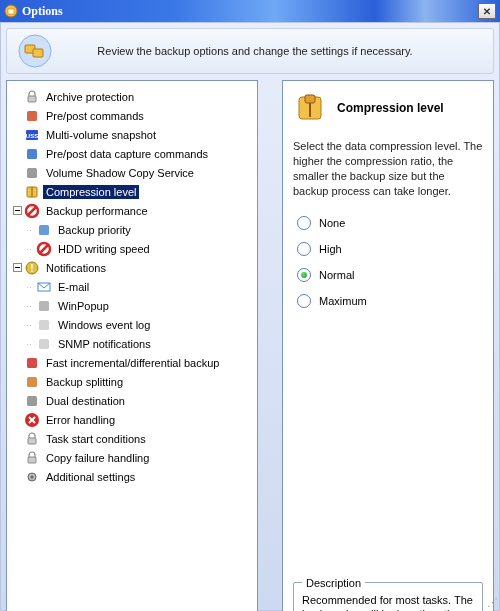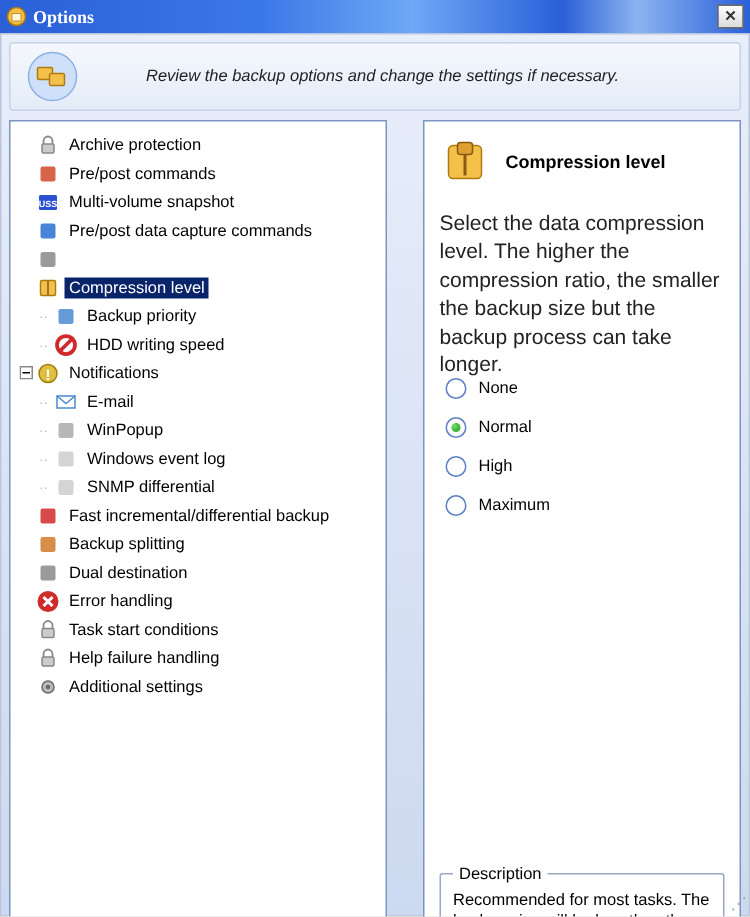--- a/index.html
+++ b/index.html
@@ -42,21 +42,20 @@
   .banner {
     background: linear-gradient(#f5f8fd, #e4ecf8);
     border: 1px solid #c7d2e9;
     border-radius: 3px;
     height: 46px;
     margin-bottom: 6px;
     display: flex;
     align-items: center;
     padding: 0 10px;
     gap: 14px;
-    font-style: italic;
   }
   .banner-ico {
     width: 36px; height: 36px;
     display: flex; align-items: center; justify-content: center;
   }
   .banner-text { font-size: 11px; color: #222; flex: 1; text-align: center; padding-right: 40px;}
   .panels {
     display: flex;
     gap: 24px;
     height: 586px;
@@ -99,21 +98,21 @@
   .child { padding-left: 14px; }
   .right-head {
     display: flex; align-items: center; gap: 10px;
     margin-bottom: 14px;
   }
   .right-head-ico {
     width: 34px; height: 34px;
     display: flex; align-items: center; justify-content: center;
   }
   .right-title { font-weight: bold; font-size: 12px; }
-  .right-desc { font-size: 14px; color: #222; line-height: 1.35; }
+  .right-desc { font-size: 11px; color: #222; line-height: 1.35; margin-bottom: 18px; }
   .radios { display: flex; flex-direction: column; gap: 12px; padding-left: 4px; }
   .radio {
     display: flex; align-items: center; gap: 8px;
     cursor: default;
   }
   .radio-circ {
     width: 14px; height: 14px; border-radius: 50%;
     border: 1.5px solid #5a7fc2;
     display: flex; align-items: center; justify-content: center;
     background: #fff;
@@ -247,63 +246,79 @@
             </span>
             <span class="node-label">Pre/post data capture commands</span>
           </li>
           <li class="tree-row">
             <span class="twisty"></span>
             <span class="node-ico">
               <svg width="16" height="16">
                 <rect x="3" y="3" width="10" height="10" rx="1.5" fill="#8a8a8a" opacity="0.85"></rect>
               </svg>
             </span>
+            <span class="node-label">Volume Shadow Copy Service</span>
           </li>
           <li class="tree-row">
             <span class="twisty"></span>
             <span class="node-ico">
               <svg width="16" height="16">
                 <rect x="3" y="3" width="10" height="10" rx="1" fill="#f3c04a" stroke="#b07a10"></rect>
                 <line x1="8" y1="3" x2="8" y2="13" stroke="#8a5a10"></line>
               </svg>
             </span>
             <span class="node-label sel">Compression level</span>
-          </li>
-          <li class="tree-row child">
-            <span class="twisty">
-              <span style="color:#bbb;font-size:9px">··</span>
-            </span>
-            <span class="node-ico">
-              <svg width="16" height="16">
-                <rect x="3" y="3" width="10" height="10" rx="1.5" fill="#4a8ad0" opacity="0.85"></rect>
-              </svg>
-            </span>
-            <span class="node-label">Backup priority</span>
-          </li>
-          <li class="tree-row child">
-            <span class="twisty">
-              <span style="color:#bbb;font-size:9px">··</span>
-            </span>
-            <span class="node-ico">
-              <svg width="16" height="16">
-                <circle cx="8" cy="8" r="6" fill="none" stroke="#d02a2a" stroke-width="2.5"></circle>
-                <line x1="4" y1="12" x2="12" y2="4" stroke="#d02a2a" stroke-width="2.5"></line>
-              </svg>
-            </span>
-            <span class="node-label">HDD writing speed</span>
           </li>
           <li class="tree-row">
             <span class="twisty">
               <svg width="9" height="9">
                 <rect x="0.5" y="0.5" width="8" height="8" fill="#fff" stroke="#888"></rect>
                 <line x1="2" y1="4.5" x2="7" y2="4.5" stroke="#000"></line>
               </svg>
             </span>
             <span class="node-ico">
               <svg width="16" height="16">
+                <circle cx="8" cy="8" r="6" fill="none" stroke="#d02a2a" stroke-width="2.5"></circle>
+                <line x1="4" y1="12" x2="12" y2="4" stroke="#d02a2a" stroke-width="2.5"></line>
+              </svg>
+            </span>
+            <span class="node-label">Backup performance</span>
+          </li>
+          <li class="tree-row child">
+            <span class="twisty">
+              <span style="color:#bbb;font-size:9px">··</span>
+            </span>
+            <span class="node-ico">
+              <svg width="16" height="16">
+                <rect x="3" y="3" width="10" height="10" rx="1.5" fill="#4a8ad0" opacity="0.85"></rect>
+              </svg>
+            </span>
+            <span class="node-label">Backup priority</span>
+          </li>
+          <li class="tree-row child">
+            <span class="twisty">
+              <span style="color:#bbb;font-size:9px">··</span>
+            </span>
+            <span class="node-ico">
+              <svg width="16" height="16">
+                <circle cx="8" cy="8" r="6" fill="none" stroke="#d02a2a" stroke-width="2.5"></circle>
+                <line x1="4" y1="12" x2="12" y2="4" stroke="#d02a2a" stroke-width="2.5"></line>
+              </svg>
+            </span>
+            <span class="node-label">HDD writing speed</span>
+          </li>
+          <li class="tree-row">
+            <span class="twisty">
+              <svg width="9" height="9">
+                <rect x="0.5" y="0.5" width="8" height="8" fill="#fff" stroke="#888"></rect>
+                <line x1="2" y1="4.5" x2="7" y2="4.5" stroke="#000"></line>
+              </svg>
+            </span>
+            <span class="node-ico">
+              <svg width="16" height="16">
                 <circle cx="8" cy="8" r="6" fill="#e0c040" stroke="#a08010"></circle>
                 <text x="8" y="12" text-anchor="middle" font-size="10" font-weight="bold" fill="#fff">!</text>
               </svg>
             </span>
             <span class="node-label">Notifications</span>
           </li>
           <li class="tree-row child">
             <span class="twisty">
               <span style="color:#bbb;font-size:9px">··</span>
             </span>
@@ -339,21 +354,21 @@
           </li>
           <li class="tree-row child">
             <span class="twisty">
               <span style="color:#bbb;font-size:9px">··</span>
             </span>
             <span class="node-ico">
               <svg width="16" height="16">
                 <rect x="3" y="3" width="10" height="10" rx="1.5" fill="#ccc" opacity="0.85"></rect>
               </svg>
             </span>
-            <span class="node-label">SNMP differential</span>
+            <span class="node-label">SNMP notifications</span>
           </li>
           <li class="tree-row">
             <span class="twisty"></span>
             <span class="node-ico">
               <svg width="16" height="16">
                 <rect x="3" y="3" width="10" height="10" rx="1.5" fill="#d02a2a" opacity="0.85"></rect>
               </svg>
             </span>
             <span class="node-label">Fast incremental/differential backup</span>
           </li>
@@ -397,21 +412,21 @@
             <span class="node-label">Task start conditions</span>
           </li>
           <li class="tree-row">
             <span class="twisty"></span>
             <span class="node-ico">
               <svg width="16" height="16">
                 <rect x="4" y="7" width="8" height="6" rx="1" fill="#ccc" stroke="#888"></rect>
                 <path d="M5 7 V5 a3 3 0 0 1 6 0 V7" fill="none" stroke="#888" stroke-width="1.2"></path>
               </svg>
             </span>
-            <span class="node-label">Help failure handling</span>
+            <span class="node-label">Copy failure handling</span>
           </li>
           <li class="tree-row">
             <span class="twisty"></span>
             <span class="node-ico">
               <svg width="16" height="16">
                 <circle cx="8" cy="8" r="4" fill="#bbb" stroke="#666"></circle>
                 <circle cx="8" cy="8" r="1.5" fill="#666"></circle>
               </svg>
             </span>
             <span class="node-label">Additional settings</span>
@@ -430,28 +445,28 @@
         </span>
         <span class="right-title">Compression level</span>
       </div>
       <div class="right-desc">Select the data compression level. The higher the compression ratio, the smaller the backup size but the backup process can take longer.</div>
       <div class="radios" id="radios">
           <div class="radio">
             <span class="radio-circ"></span>
             <span>None</span>
           </div>
           <div class="radio">
+            <span class="radio-circ"></span>
+            <span>High</span>
+          </div>
+          <div class="radio">
             <span class="radio-circ">
               <span class="radio-dot"></span>
             </span>
             <span>Normal</span>
-          </div>
-          <div class="radio">
-            <span class="radio-circ"></span>
-            <span>High</span>
           </div>
           <div class="radio">
             <span class="radio-circ"></span>
             <span>Maximum</span>
           </div>
         </div>
       <div class="flexgrow"></div>
       <div class="desc-box">
         <span class="desc-legend">Description</span>
         <span>Recommended for most tasks. The backup size will be less than the initial data size and the process will take minimal time.</span>

